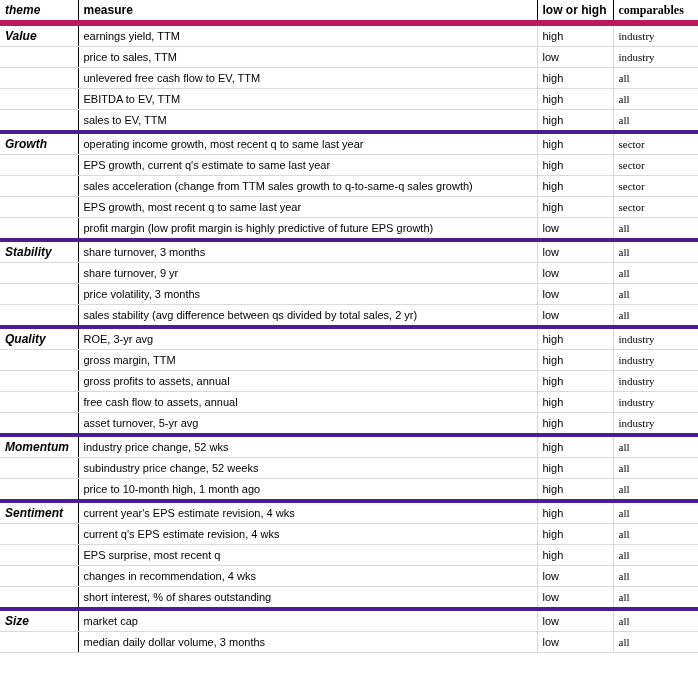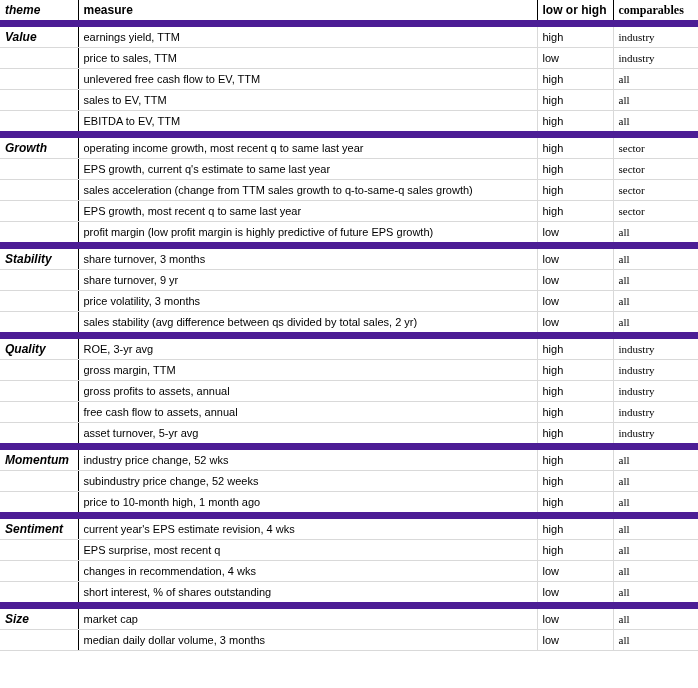--- a/index.html
+++ b/index.html
@@ -53,21 +53,21 @@
   
   #factor-table th.col-theme-cell,
   #factor-table td.col-theme-cell {
     border-right: 1px solid #000000;
     font-style: italic;
     font-weight: bold;
     font-size: 12px;
   }
   
   #factor-table tr.group-start > td {
-    border-top: 7px solid #4c1d95;
+    border-top: 4px solid #4c1d95;
   }
   .measure-cell { font-size: 11px; }
 </style>
 </head>
 <body>
 
 <table id="factor-table">
   <colgroup>
     <col class="col-theme">
     <col class="col-measure">
@@ -96,27 +96,27 @@
         <td class="last-col">industry</td>
       </tr>
       <tr>
         <td class="col-theme-cell"></td>
         <td class="measure-cell">unlevered free cash flow to EV, TTM</td>
         <td>high</td>
         <td class="last-col">all</td>
       </tr>
       <tr>
         <td class="col-theme-cell"></td>
+        <td class="measure-cell">EBITDA to EV, TTM</td>
+        <td>high</td>
+        <td class="last-col">all</td>
+      </tr>
+      <tr>
+        <td class="col-theme-cell"></td>
         <td class="measure-cell">sales to EV, TTM</td>
-        <td>high</td>
-        <td class="last-col">all</td>
-      </tr>
-      <tr>
-        <td class="col-theme-cell"></td>
-        <td class="measure-cell">EBITDA to EV, TTM</td>
         <td>high</td>
         <td class="last-col">all</td>
       </tr>
       <tr class="group-start">
         <td class="col-theme-cell">Growth</td>
         <td class="measure-cell">operating income growth, most recent q to same last year</td>
         <td>high</td>
         <td class="last-col">sector</td>
       </tr>
       <tr>
@@ -211,20 +211,26 @@
       </tr>
       <tr>
         <td class="col-theme-cell"></td>
         <td class="measure-cell">price to 10-month high, 1 month ago</td>
         <td>high</td>
         <td class="last-col">all</td>
       </tr>
       <tr class="group-start">
         <td class="col-theme-cell">Sentiment</td>
         <td class="measure-cell">current year's EPS estimate revision, 4 wks</td>
+        <td>high</td>
+        <td class="last-col">all</td>
+      </tr>
+      <tr>
+        <td class="col-theme-cell"></td>
+        <td class="measure-cell">current q's EPS estimate revision, 4 wks</td>
         <td>high</td>
         <td class="last-col">all</td>
       </tr>
       <tr>
         <td class="col-theme-cell"></td>
         <td class="measure-cell">EPS surprise, most recent q</td>
         <td>high</td>
         <td class="last-col">all</td>
       </tr>
       <tr>

